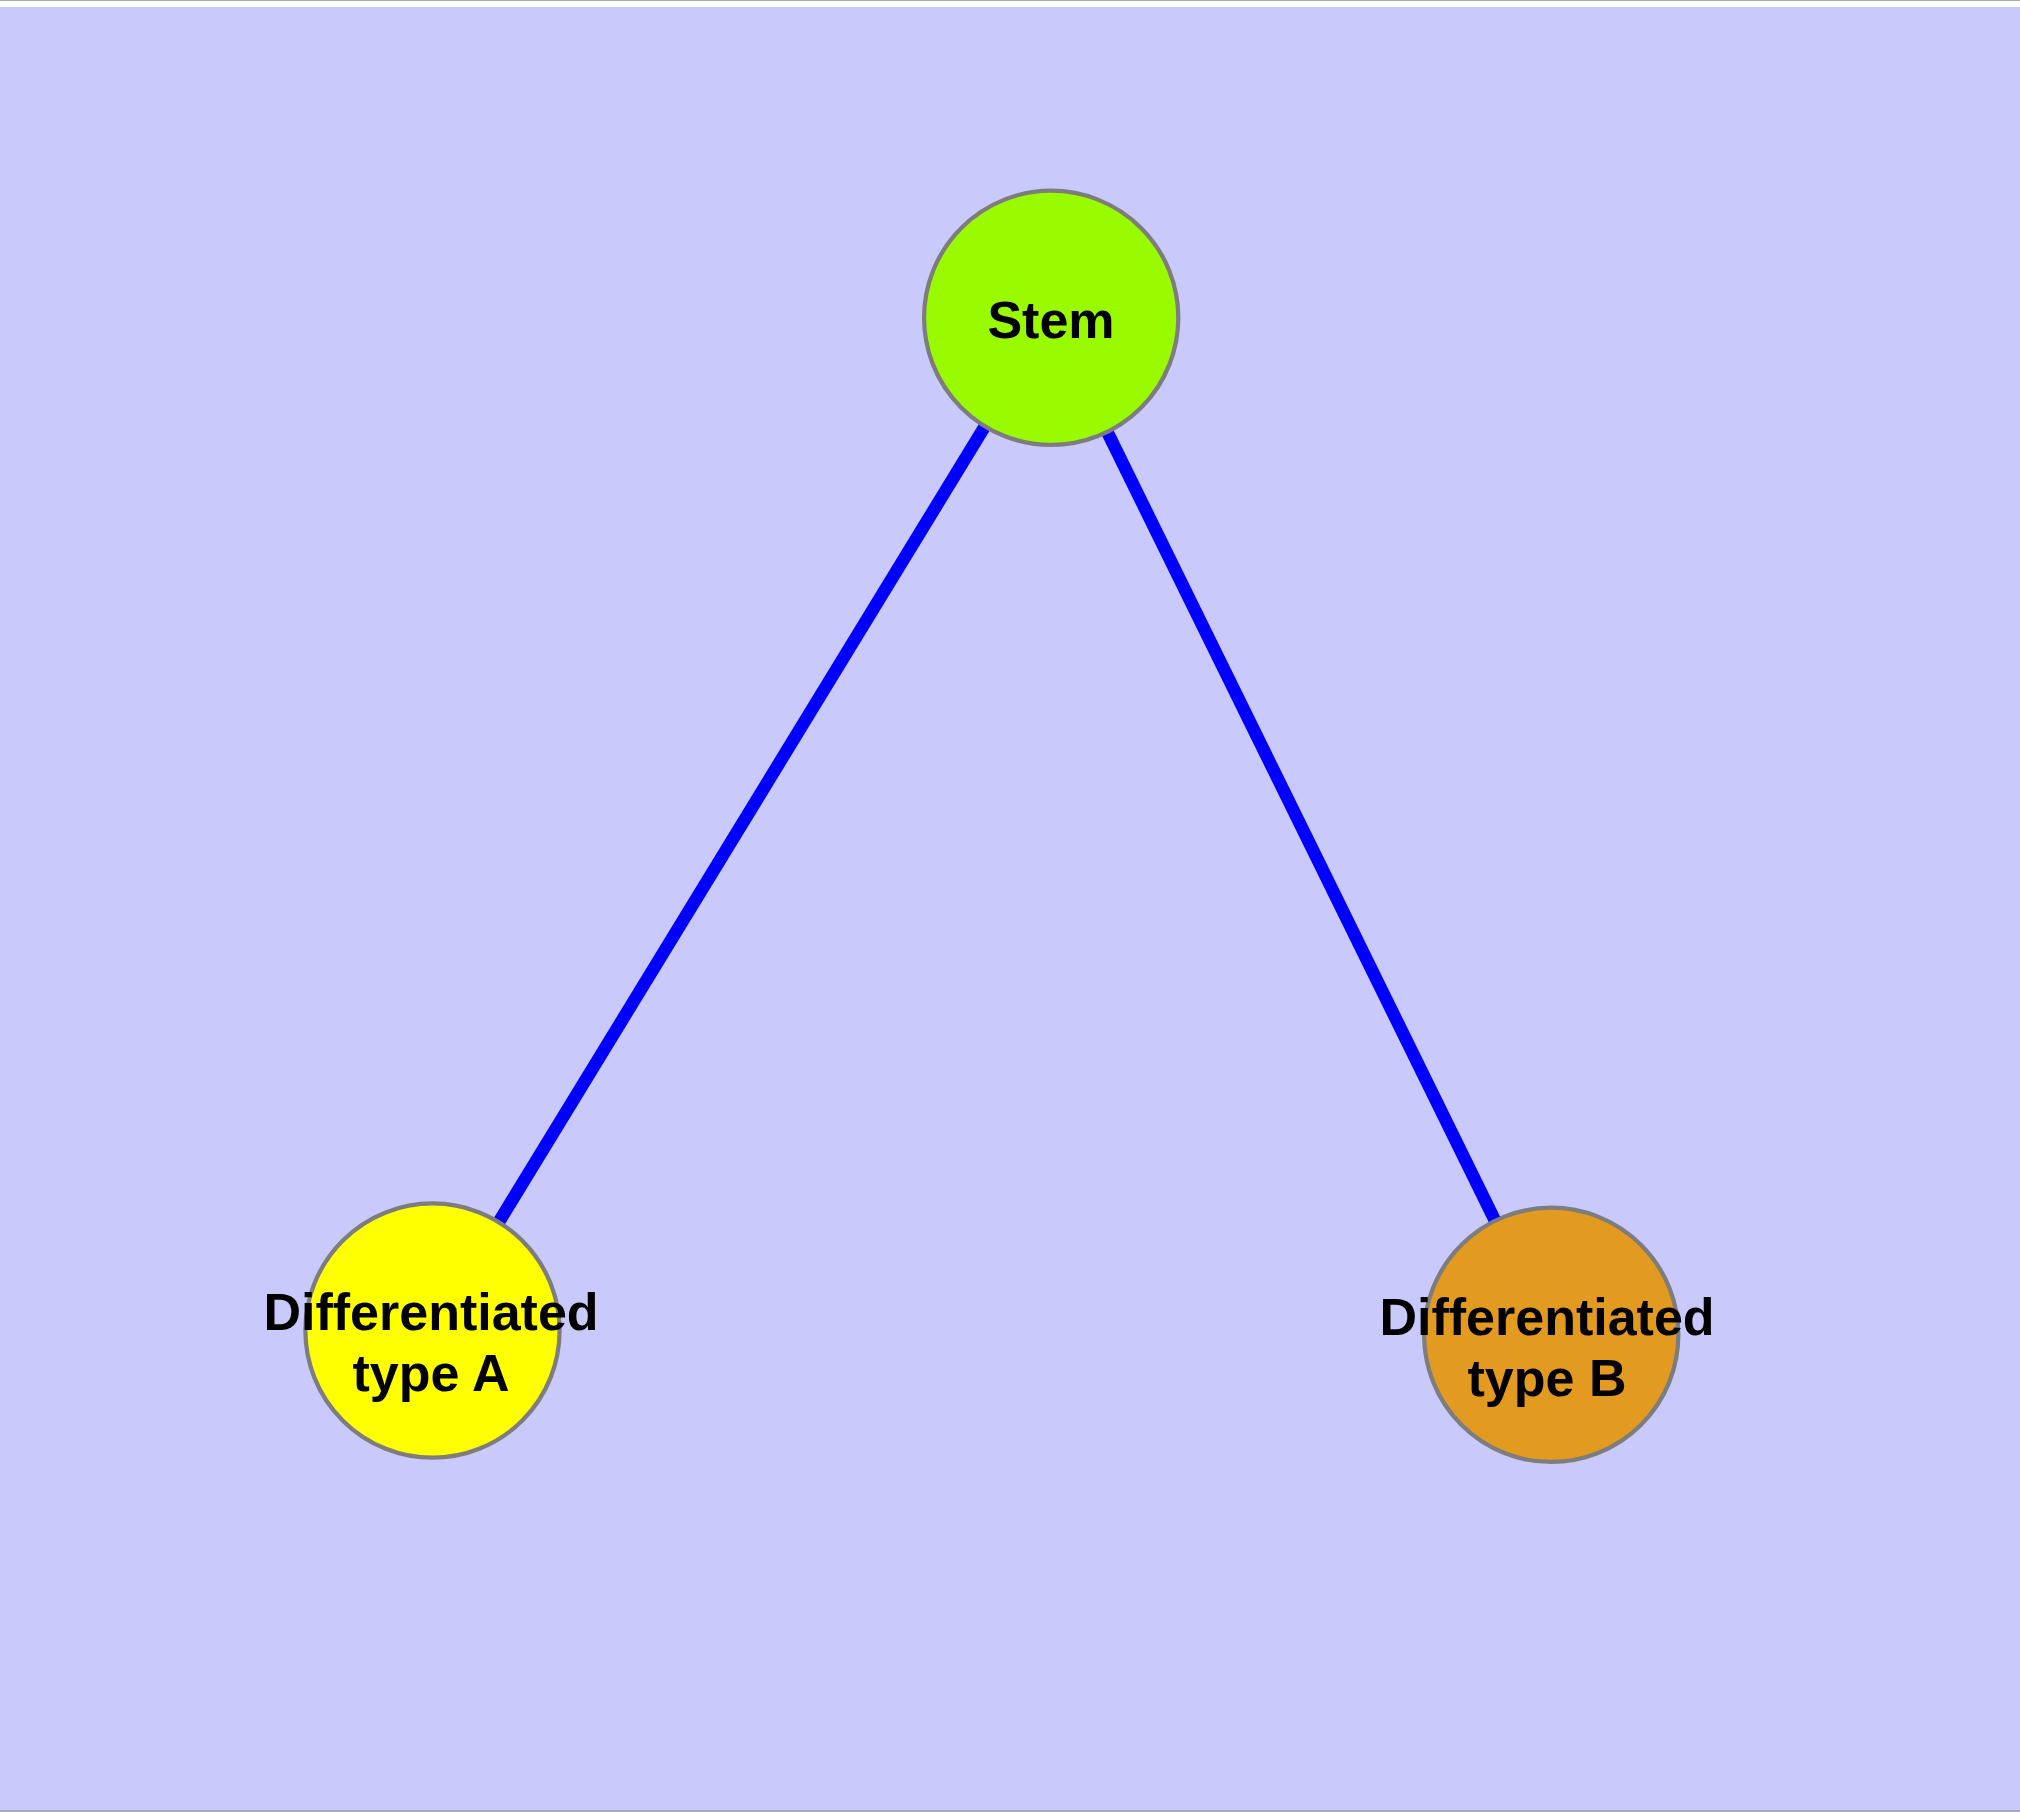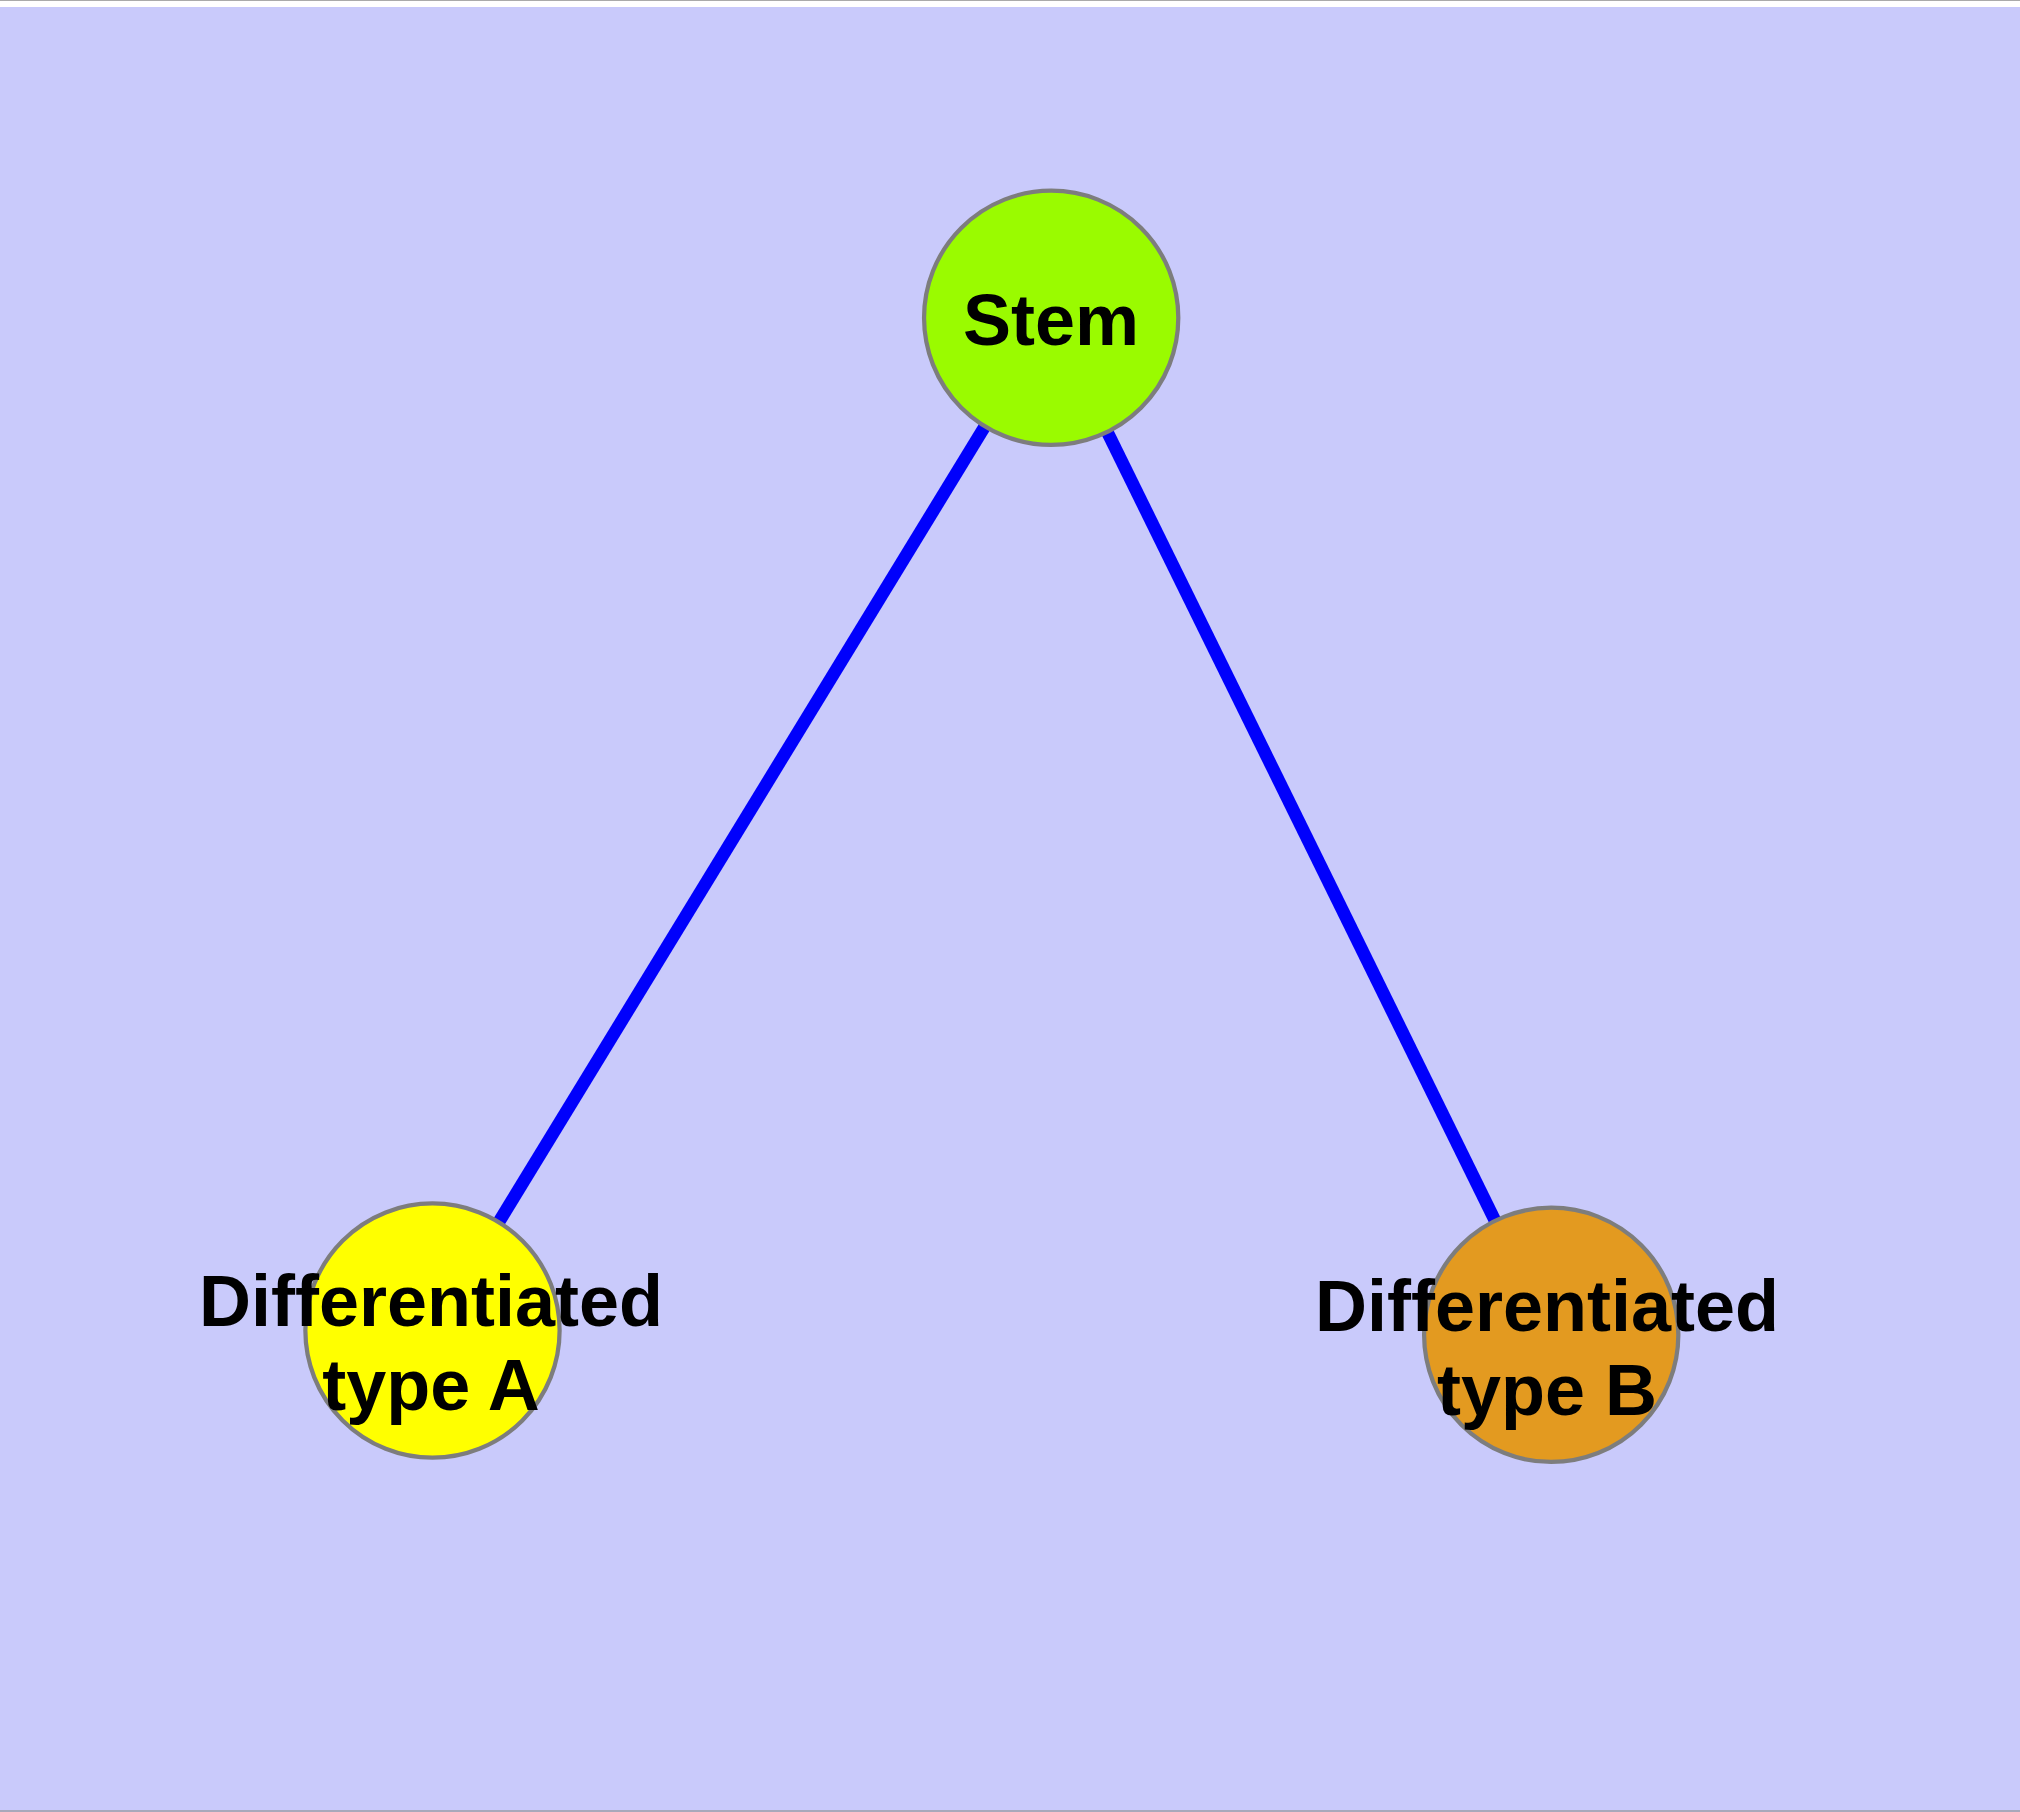--- a/index.html
+++ b/index.html
@@ -32,21 +32,21 @@
     position: absolute;
     top: 0; left: 0;
     width: 2021px;
     height: 1812px;
   }
   .node-label {
     position: absolute;
     transform: translate(-50%, -50%);
     color: #000000;
     font-weight: bold;
-    font-size: 72px;
+    font-size: 52px;
     line-height: 1.17;
     text-align: center;
     white-space: pre-line;
     letter-spacing: 0px;
   }
 </style>
 </head>
 <body>
 
 <div class="canvas">

